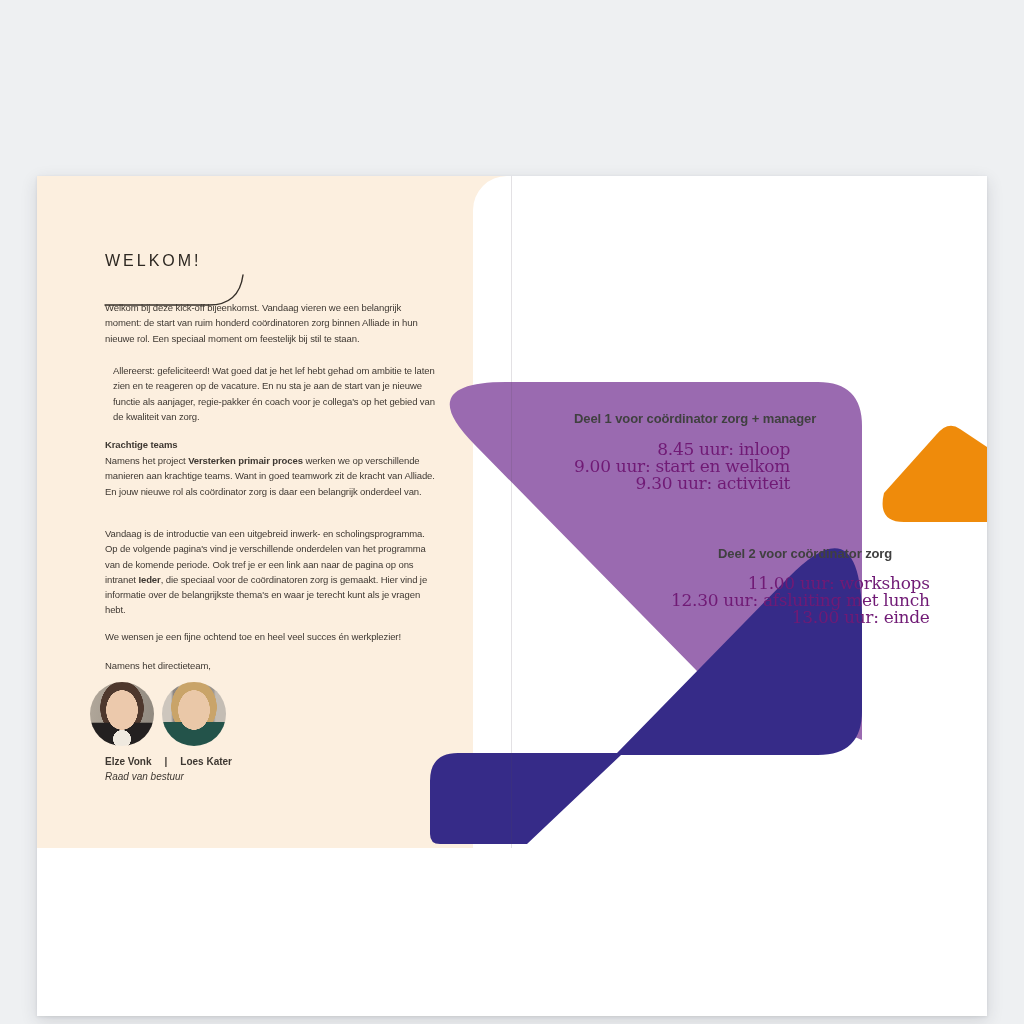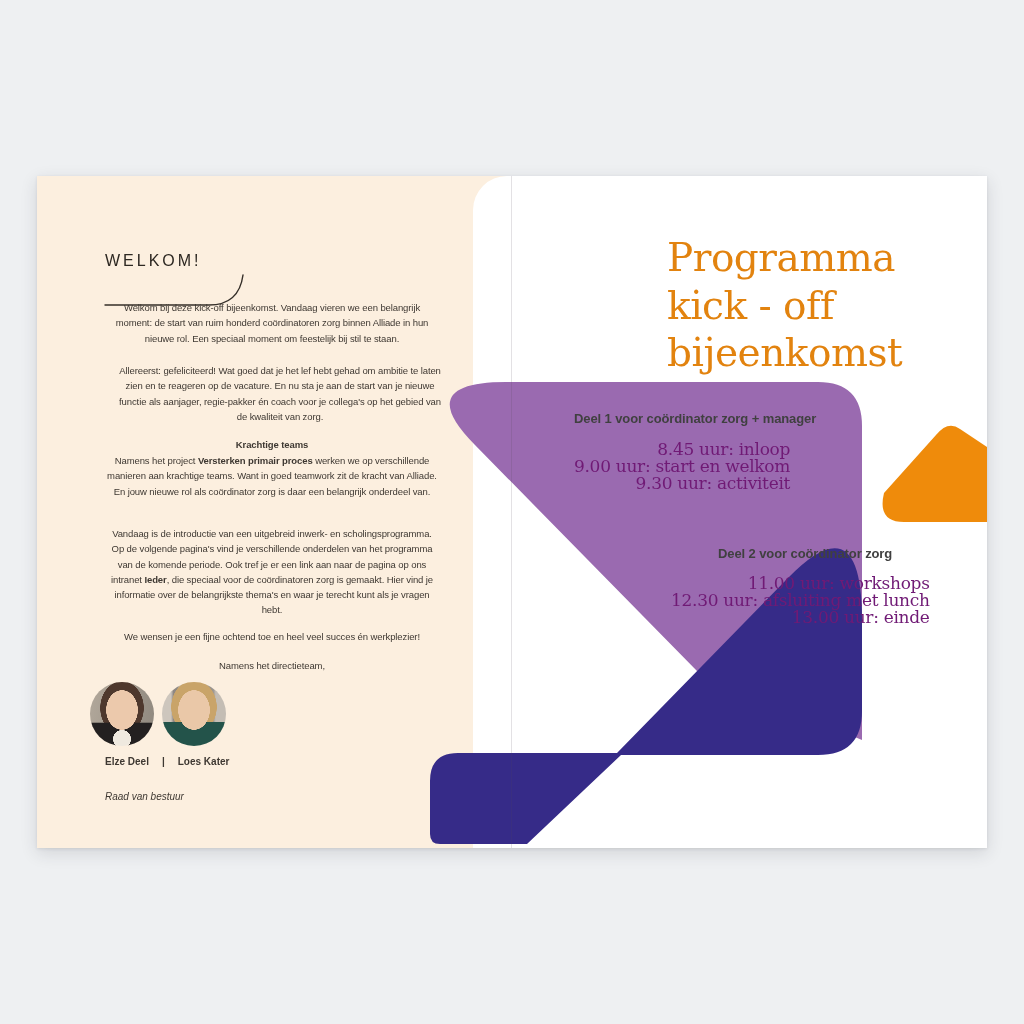--- a/index.html
+++ b/index.html
@@ -3,21 +3,21 @@
 <meta charset="utf-8">
 <style>
   html,body{margin:0;padding:0;}
   body{
     width:1024px;height:1024px;
     background:#eef0f2;
     font-family:"Liberation Sans", sans-serif;
     position:relative;overflow:hidden;
   }
   .spread{
-    position:absolute;left:37px;top:176px;width:950px;height:672px;
+    position:absolute;left:37px;top:176px;width:950px;height:840px;
     background:#ffffff;
     box-shadow:0 5px 16px rgba(40,45,60,.14), 0 1px 3px rgba(40,45,60,.10);
   }
   .cream-page{
     position:absolute;left:0;top:0;width:474px;height:672px;
     background:#fcefdf;
   }
   .white-page{
     position:absolute;left:436px;top:0;right:0;height:672px;
     background:#ffffff;
@@ -29,21 +29,21 @@
     background:rgba(80,70,88,.16);z-index:40;
   }
   
   .welkom{
     position:absolute;left:68px;top:76px;
     font-size:16px;letter-spacing:3px;color:#2d2822;font-weight:500;z-index:5;
   }
   svg.swoosh{position:absolute;left:66px;top:96px;width:146px;height:36px;z-index:5;}
   .body{
     position:absolute;left:68px;width:334px;margin:0;
-    font-size:9.5px;line-height:15.3px;letter-spacing:-.1px;color:#3e3832;z-index:5;text-align:center;
+    font-size:9.5px;line-height:15.3px;letter-spacing:-.1px;color:#3e3832;z-index:5;
   }
   .b{font-weight:bold;}
   .p1{top:124px;} .p2{top:187px;margin-left:8px;}
   .h3{top:261px;font-weight:bold;}
   .p3{top:277px;} .p4{top:350px;} .p5{top:453px;} .p6{top:482px;}
   .photo{
     position:absolute;top:506px;width:64px;height:64px;border-radius:50%;z-index:5;
   }
   .photo1{
     left:53px;
@@ -62,21 +62,21 @@
       radial-gradient(ellipse 23px 27px at 32px 25px,#c9a469 0 98%,rgba(0,0,0,0) 100%),
       linear-gradient(90deg,#cdc6bd 0 14%,#8e8883 18% 24%,#d3ccc3 28% 68%,#9b948d 73% 80%,#c4bdb4 84%);
   }
   .names{
     position:absolute;left:68px;top:580px;z-index:5;
     font-size:10px;color:#3e3832;
   }
   .names .sep{margin:0 13px;font-weight:bold;}
   .role{
     position:absolute;left:68px;top:595px;z-index:5;
-    font-size:10px;font-style:italic;color:#3e3832;margin-top:20px;
+    font-size:10px;font-style:italic;color:#3e3832;
   }
   
   .title{
     position:absolute;left:630px;top:58px;z-index:5;
     font-family:"DejaVu Serif", serif;
     font-size:39px;line-height:47.5px;color:#e2830f;letter-spacing:-.5px;
   }
   .deel-head{
     position:absolute;z-index:5;color:#404040;
     font-size:13px;font-weight:bold;letter-spacing:-.1px;
@@ -122,28 +122,23 @@
   <p class="body p3"><span>Namens het project </span><span class="b">Versterken primair proces</span><span> werken we op verschillende manieren aan krachtige teams. Want in goed teamwork zit de kracht van Alliade. En jouw nieuwe rol als coördinator zorg is daar een belangrijk onderdeel van.</span></p>
 
   <p class="body p4"><span>Vandaag is de introductie van een uitgebreid inwerk- en scholingsprogramma. Op de volgende pagina's vind je verschillende onderdelen van het programma van de komende periode. Ook tref je er een link aan naar de pagina op ons intranet </span><span class="b">Ieder</span><span>, die speciaal voor de coördinatoren zorg is gemaakt. Hier vind je informatie over de belangrijkste thema's en waar je terecht kunt als je vragen hebt.</span></p>
 
   <p class="body p5">We wensen je een fijne ochtend toe en heel veel succes én werkplezier!</p>
   <p class="body p6">Namens het directieteam,</p>
 
   <div class="photo photo1"></div>
   <div class="photo photo2"></div>
 
-  <div class="names"><span class="b">Elze Deel</span><span class="sep">|</span><span class="b">Loes Kater</span></div>
+  <div class="names"><span class="b">Elze Vonk</span><span class="sep">|</span><span class="b">Loes Kater</span></div>
   <div class="role">Raad van bestuur</div>
 
-  <div class="title">
-    <div>Programma</div>
-    <div>kick - off</div>
-    <div>bijeenkomst</div>
-  </div>
 
   <div class="deel-head deel1-head">Deel 1 voor coördinator zorg + manager</div>
   <div class="sched sched1">
     <div>8.45 uur: inloop</div>
     <div>9.00 uur: start en welkom</div>
     <div>9.30 uur: activiteit</div>
   </div>
 
   <div class="deel-head deel2-head">Deel 2 voor coördinator zorg</div>
   <div class="sched sched2">

